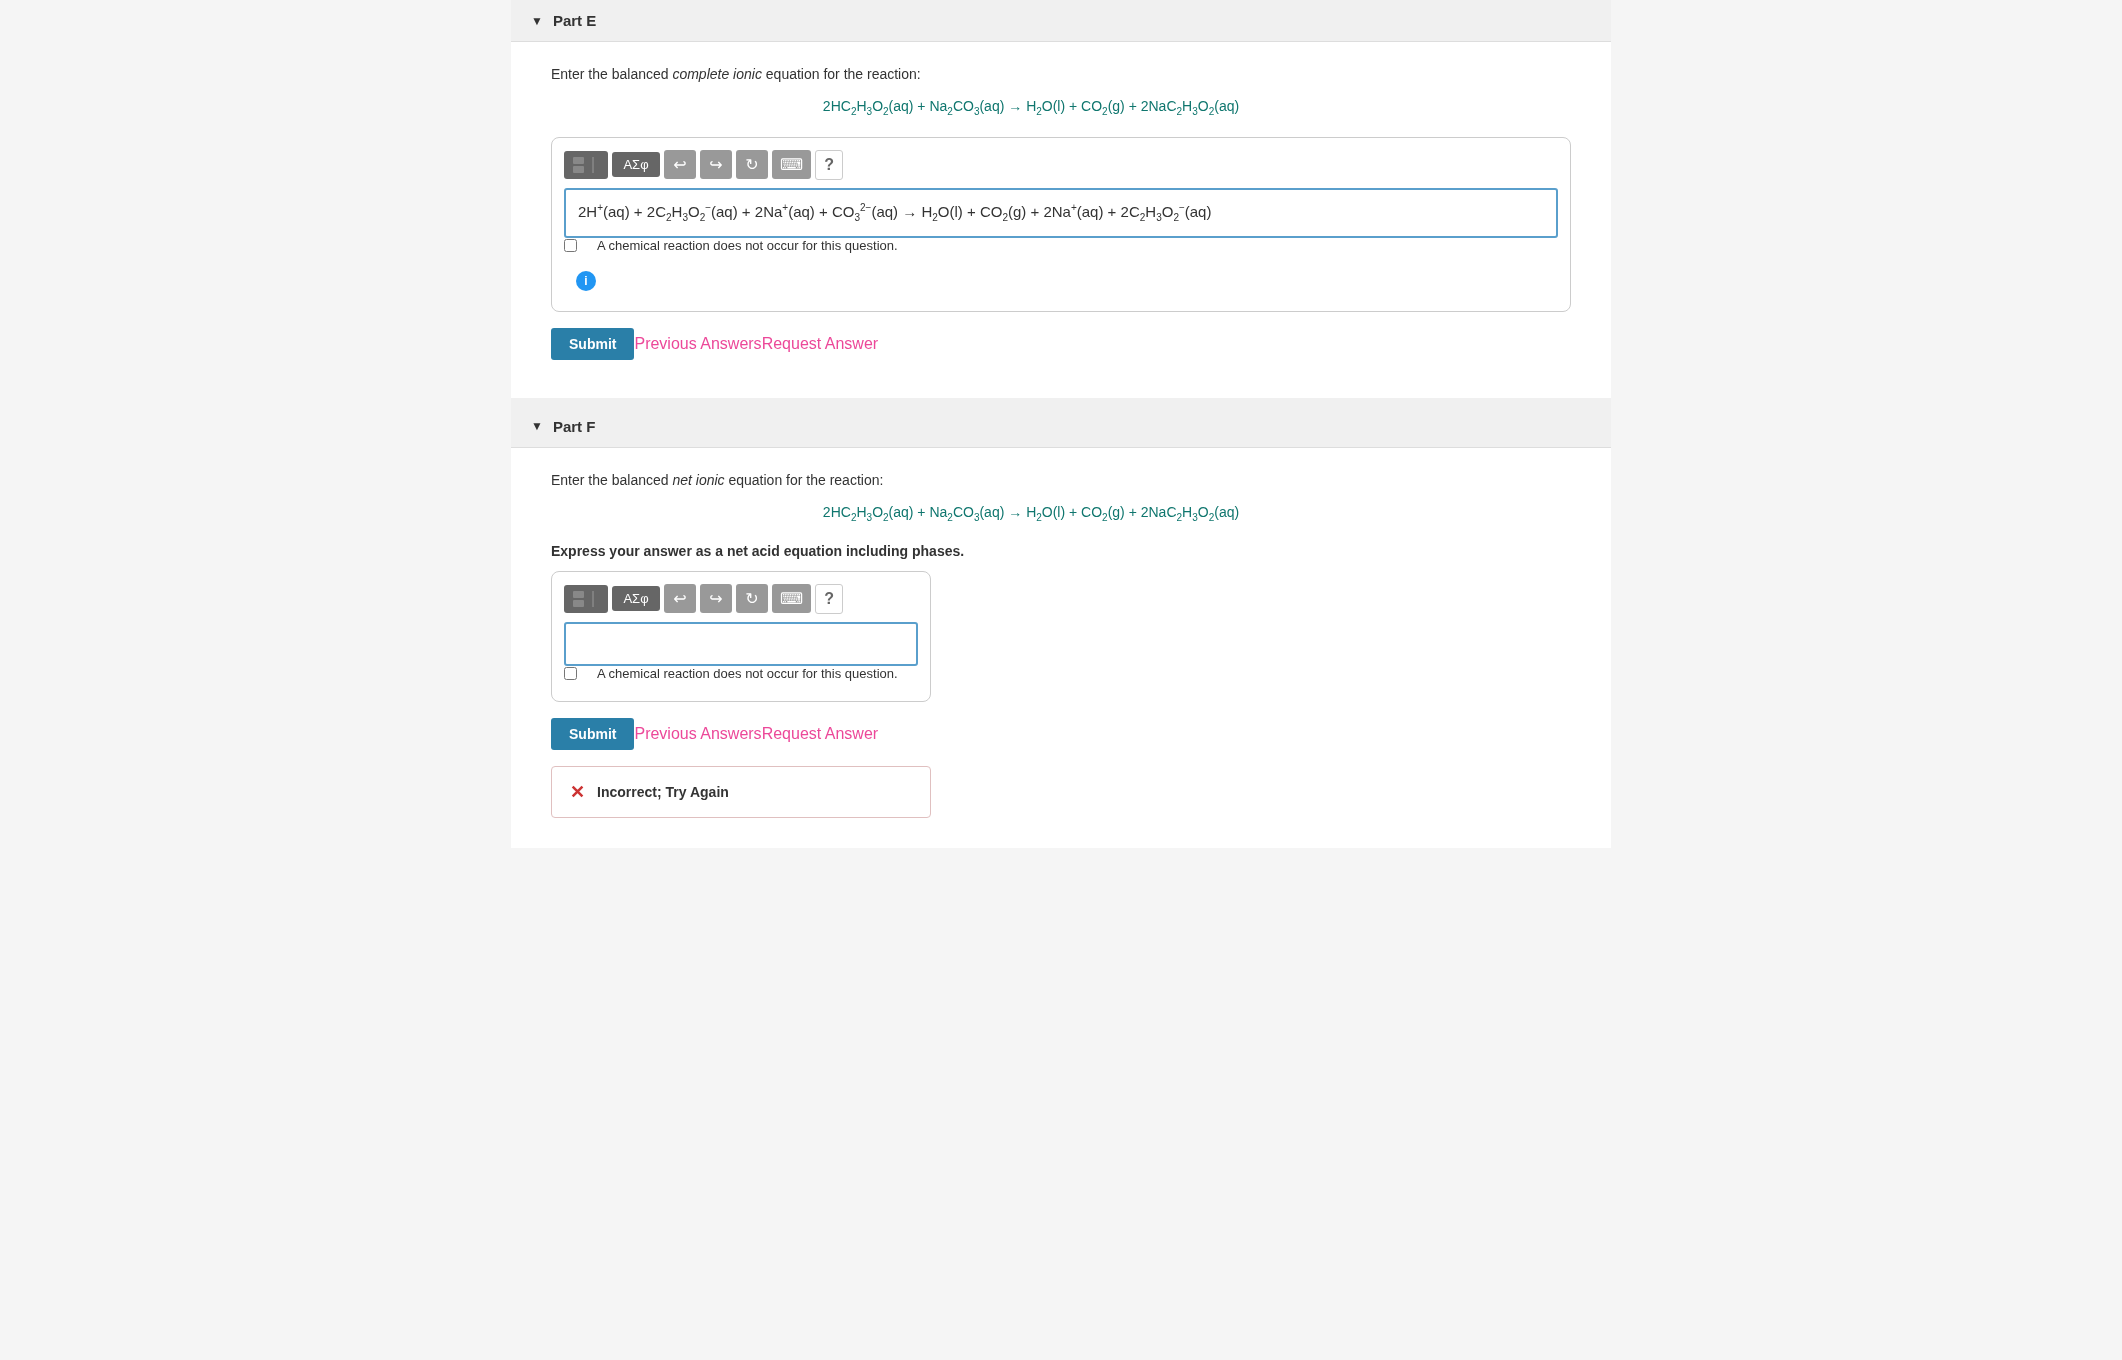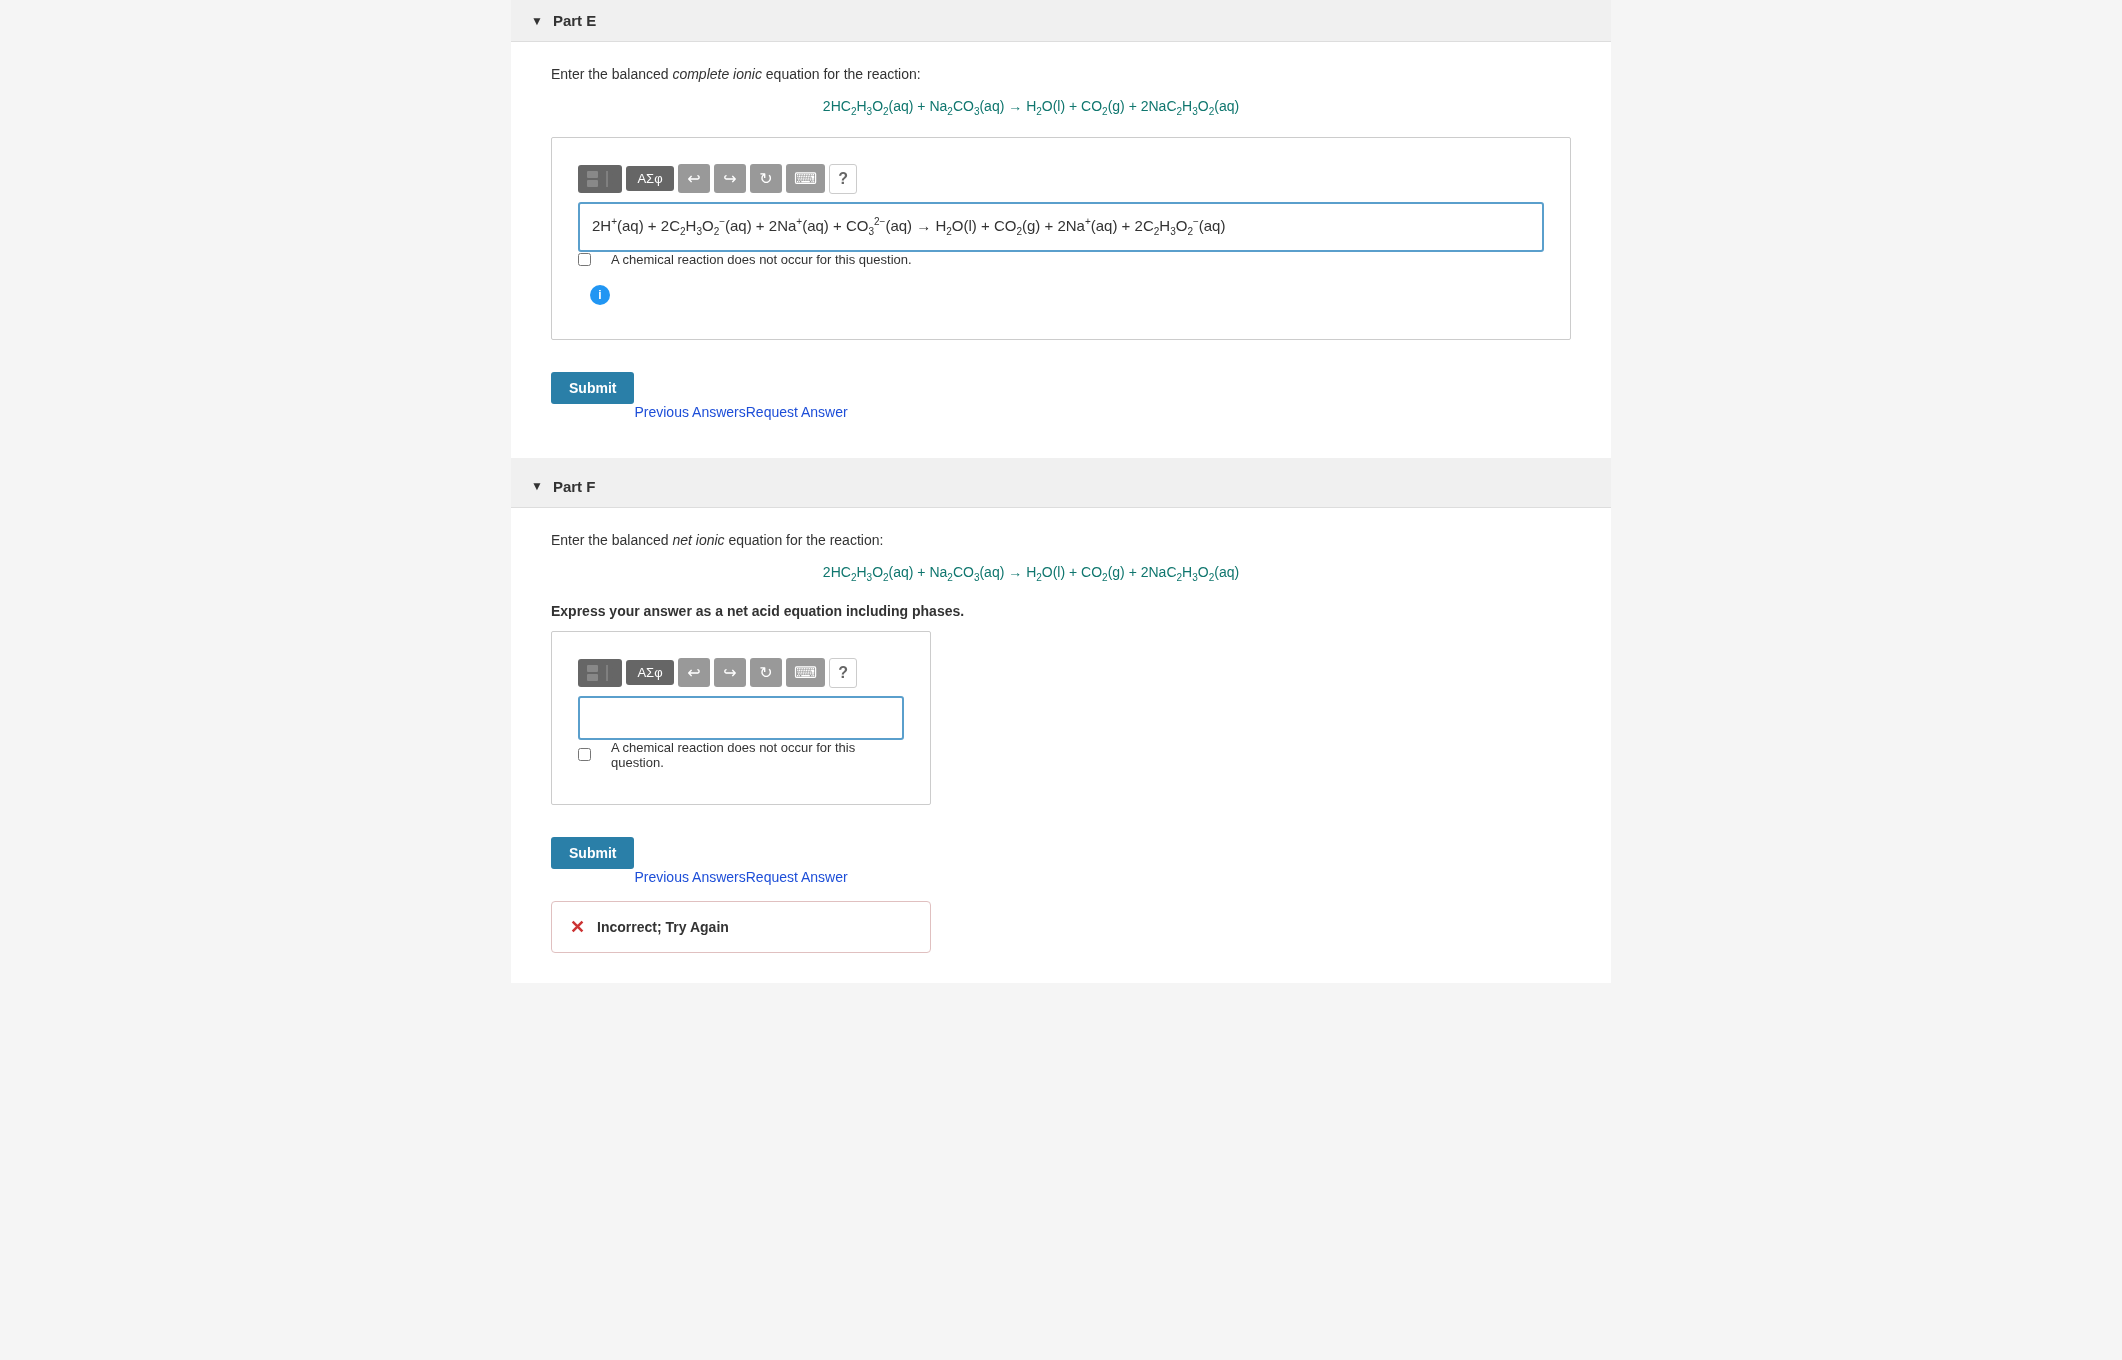--- a/index.html
+++ b/index.html
@@ -52,22 +52,22 @@
       color: #0f766e;
       padding-right: 60px;
     }
     .express-label {
       font-weight: bold;
       font-size: 14px;
       margin-bottom: 12px;
     }
     .editor-container {
       border: 1px solid #ccc;
-      border-radius: 2px;
-      padding: 26px;
+      border-radius: 8px;
+      padding: 12px;
       background: #fff;
       margin-bottom: 16px;
     }
     .editor-container.wide {
       width: 100%;
       max-width: 1100px;
     }
     .editor-container.narrow {
       width: 380px;
     }
@@ -177,27 +177,26 @@
       background: #2a7fa8;
       color: #fff;
       border: none;
       border-radius: 3px;
       padding: 8px 18px;
       cursor: pointer;
       font-size: 14px;
       font-weight: bold;
     }
     .link-btn {
-      color: #1d4ed8;
+      color: #ec4899;
       text-decoration: none;
-      font-size: 14px;
+      font-size: 16px;
       cursor: pointer;
       background: none;
       border: none;
-      margin-top: 48px;
     }
     .incorrect-box {
       border: 1px solid #e0c0c0;
       border-radius: 4px;
       padding: 14px 18px;
       display: flex;
       align-items: center;
       gap: 12px;
       background: #fff;
       margin-top: 16px;

